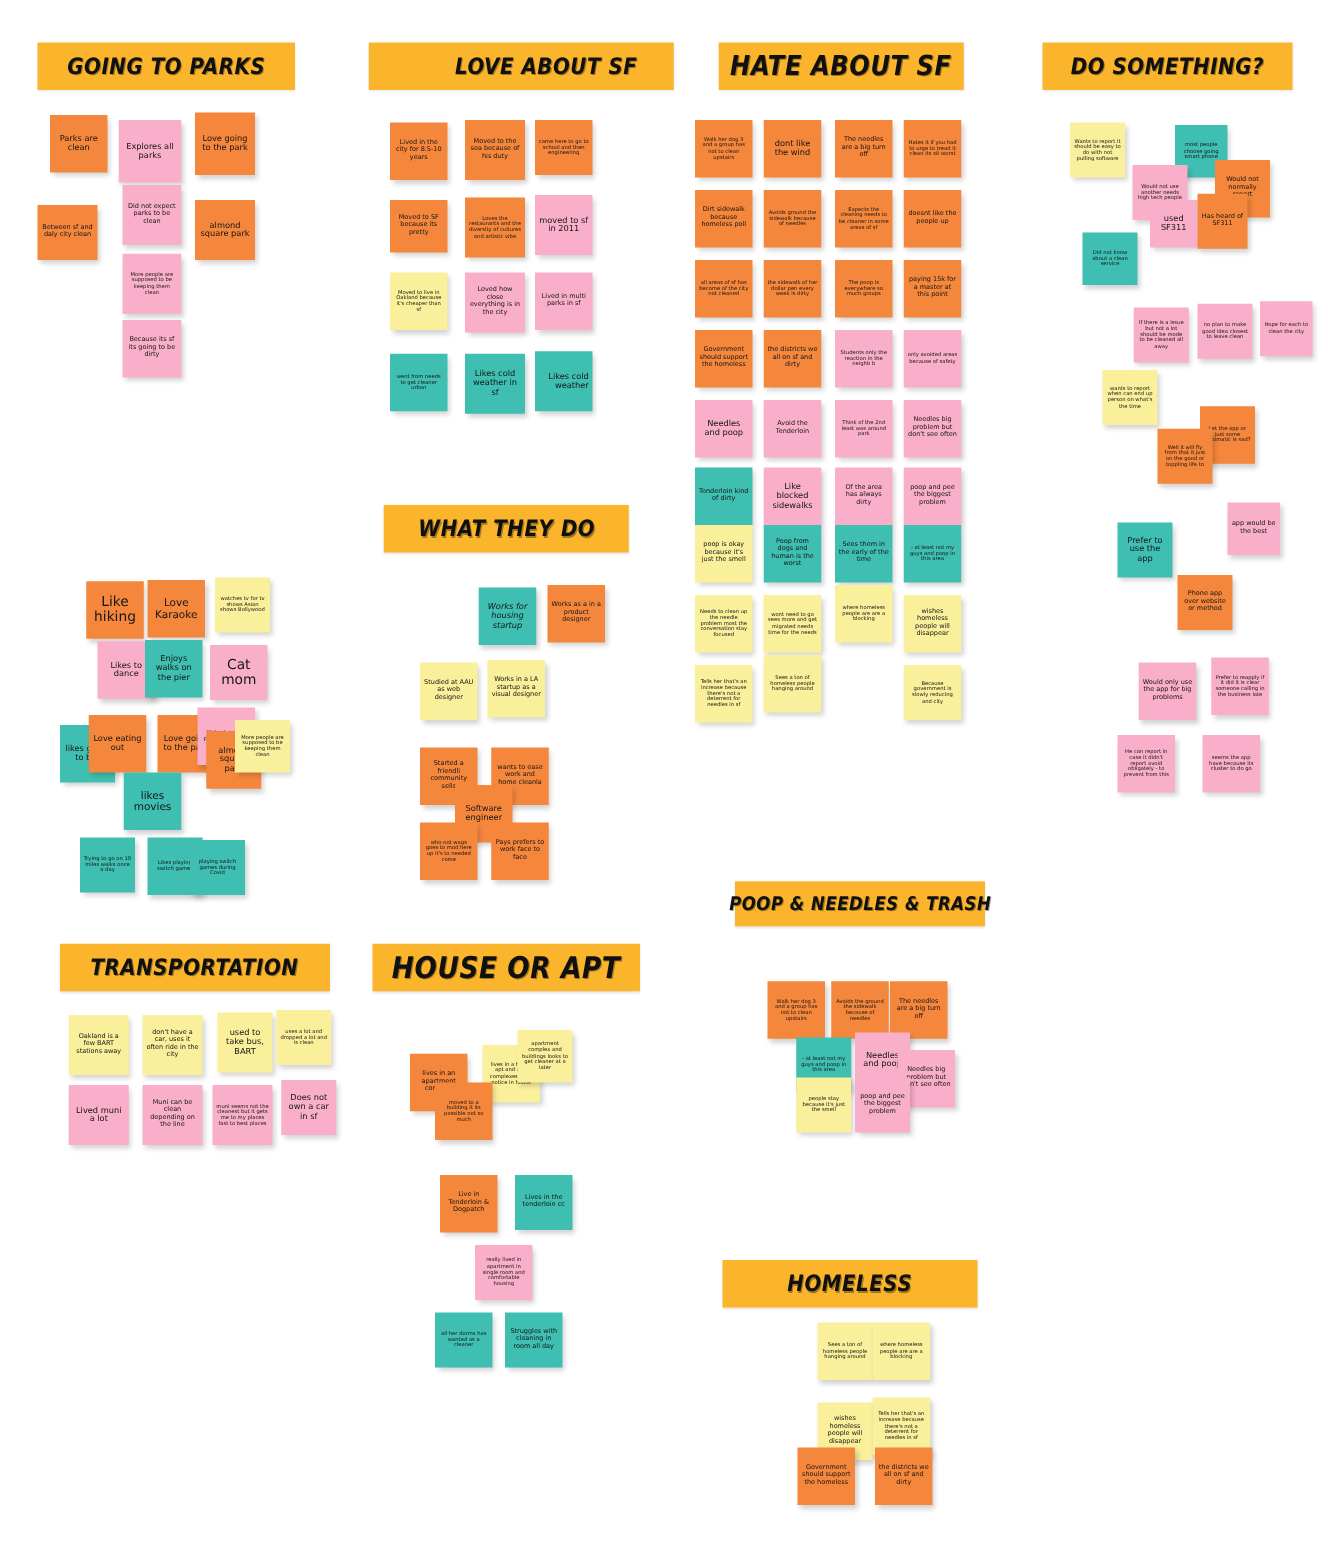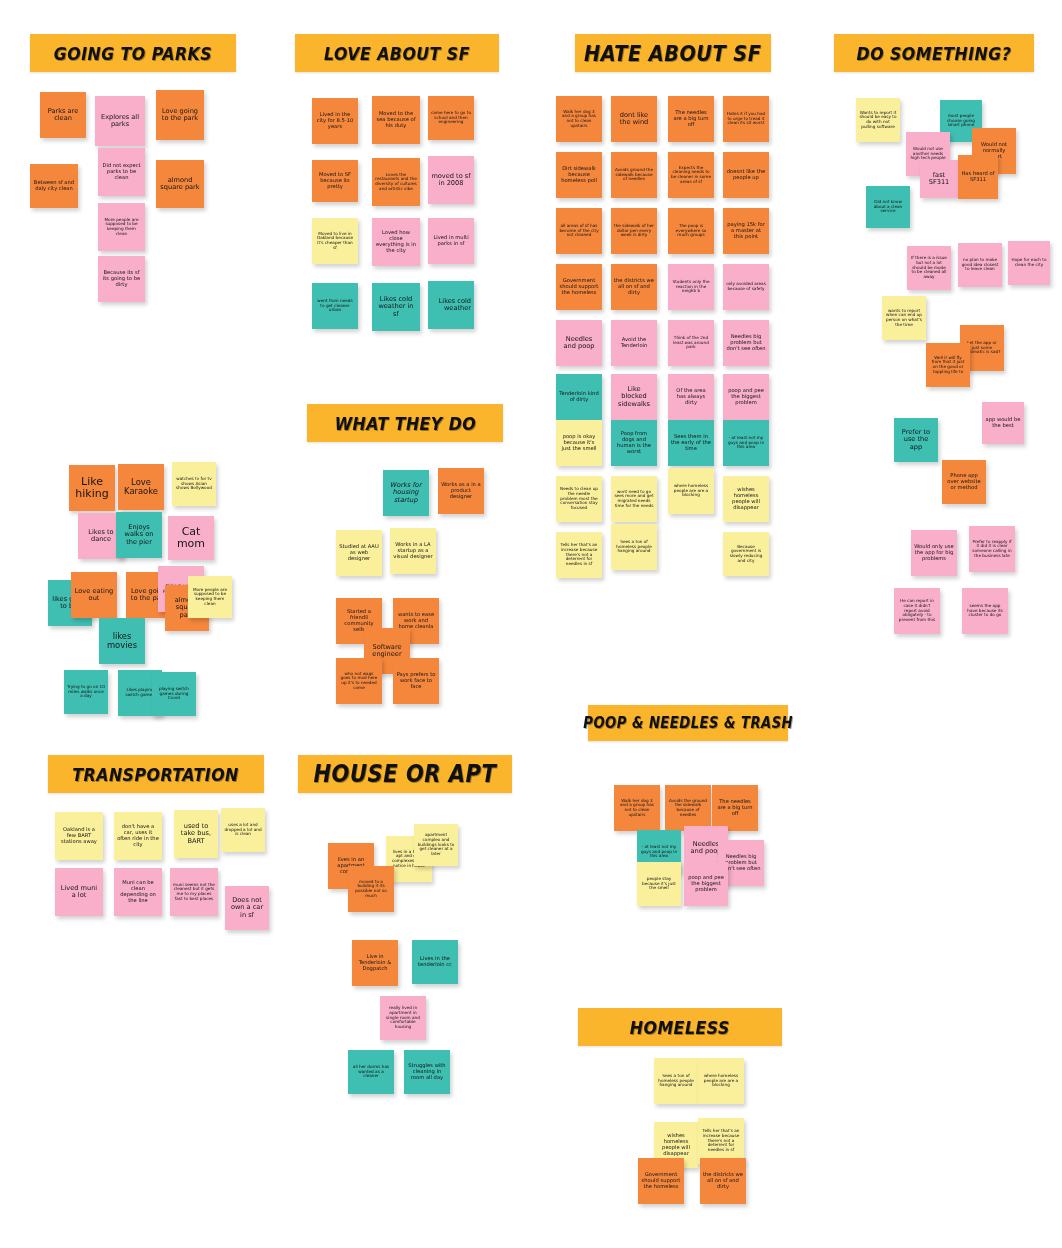--- a/index.html
+++ b/index.html
@@ -69,29 +69,29 @@
       <span>GOING TO PARKS</span>
     </div>
     <div class="note c-orange fs-m" style="left: 40px; top: 92px; width: 46px; height: 46px; z-index: 10;">Parks are clean</div>
     <div class="note c-pink fs-m" style="left: 95px; top: 96px; width: 50px; height: 50px; z-index: 11;">Explores all parks</div>
     <div class="note c-orange fs-m" style="left: 156px; top: 90px; width: 48px; height: 50px; z-index: 12;">Love going to the park</div>
     <div class="note c-pink fs-s" style="left: 98px; top: 148px; width: 47px; height: 48px; z-index: 13;">Did not expect parks to be clean</div>
     <div class="note c-orange fs-s" style="left: 30px; top: 164px; width: 48px; height: 44px; z-index: 14;">Between sf and daly city clean</div>
     <div class="note c-orange fs-m" style="left: 156px; top: 160px; width: 48px; height: 48px; z-index: 15;">almond square park</div>
     <div class="note c-pink fs-xs" style="left: 98px; top: 203px; width: 47px; height: 48px; z-index: 16;">More people are supposed to be keeping them clean</div>
     <div class="note c-pink fs-s" style="left: 98px; top: 256px; width: 47px; height: 46px; z-index: 17;">Because its sf its going to be dirty</div>
-    <div class="hdr" style="left: 295px; top: 34px; width: 204px; height: 38px; font-size: 18px;">
+    <div class="hdr" style="left: 295px; top: 34px; width: 204px; height: 38px; font-size: 18px; padding-left: 40px;">
       <span>LOVE ABOUT SF</span>
     </div>
     <div class="note c-orange fs-s" style="left: 312px; top: 98px; width: 46px; height: 46px; z-index: 10;">Lived in the city for 8.5-10 years</div>
     <div class="note c-orange fs-s" style="left: 372px; top: 96px; width: 48px; height: 48px; z-index: 11;">Moved to the sea because of his duty</div>
     <div class="note c-orange fs-xs" style="left: 428px; top: 96px; width: 46px; height: 44px; z-index: 12;">came here to go to school and then engineering</div>
     <div class="note c-orange fs-s" style="left: 312px; top: 160px; width: 46px; height: 42px; z-index: 13;">Moved to SF because its pretty</div>
     <div class="note c-orange fs-xs" style="left: 372px; top: 158px; width: 48px; height: 48px; z-index: 14;">Loves the restaurants and the diversity of cultures and artistic vibe</div>
-    <div class="note c-pink fs-m" style="left: 428px; top: 156px; width: 46px; height: 48px; z-index: 15;">moved to sf in 2008</div>
+    <div class="note c-pink fs-m" style="left: 428px; top: 156px; width: 46px; height: 48px; z-index: 15;">moved to sf in 2011</div>
     <div class="note c-yellow fs-xs" style="left: 312px; top: 218px; width: 46px; height: 46px; z-index: 16;">Moved to live in Oakland because it's cheaper than sf</div>
     <div class="note c-pink fs-s" style="left: 372px; top: 218px; width: 48px; height: 48px; z-index: 17;">Loved how close everything is in the city</div>
     <div class="note c-pink fs-s" style="left: 428px; top: 218px; width: 46px; height: 46px; z-index: 18;">Lived in multi parks in sf</div>
     <div class="note c-teal fs-xs" style="left: 312px; top: 283px; width: 46px; height: 46px; z-index: 19;">went from needs to get cleaner urban</div>
     <div class="note c-teal fs-m" style="left: 372px; top: 283px; width: 48px; height: 48px; z-index: 20;">Likes cold weather in sf</div>
     <div class="note c-teal fs-m" style="left: 428px; top: 281px; width: 46px; height: 48px; z-index: 21; text-align: right;">Likes cold weather</div>
     <div class="hdr" style="left: 575px; top: 34px; width: 196px; height: 38px; font-size: 22px;">
       <span>HATE ABOUT SF</span>
     </div>
     <div class="note c-orange fs-xs" style="left: 556px; top: 96px; width: 46px; height: 46px; z-index: 10;">Walk her dog 3 and a group has not to clean upstairs</div>
@@ -129,21 +129,21 @@
     <div class="note c-yellow fs-xs" style="left: 611px; top: 524px; width: 46px; height: 46px; z-index: 42;">Sees a ton of homeless people hanging around</div>
     <div class="note c-yellow fs-xs" style="left: 556px; top: 532px; width: 46px; height: 46px; z-index: 43;">Tells her that's an increase because there's not a deterrent for needles in sf</div>
     <div class="note c-yellow fs-xs" style="left: 723px; top: 532px; width: 46px; height: 44px; z-index: 44;">Because government is slowly reducing and city</div>
     <div class="hdr" style="left: 834px; top: 34px; width: 200px; height: 38px; font-size: 18px;">
       <span>DO SOMETHING?</span>
     </div>
     <div class="note c-yellow fs-xs" style="left: 856px; top: 98px; width: 44px; height: 44px; z-index: 10;">Wants to report it should be easy to do with not pulling software</div>
     <div class="note c-teal fs-xs" style="left: 940px; top: 100px; width: 42px; height: 42px; z-index: 11;">most people choose going smart phone</div>
     <div class="note c-pink fs-xs" style="left: 906px; top: 132px; width: 44px; height: 44px; z-index: 12;">Would not use another needs high tech people</div>
     <div class="note c-orange fs-s" style="left: 972px; top: 128px; width: 44px; height: 46px; z-index: 13;">Would not normally report</div>
-    <div class="note c-pink fs-m" style="left: 920px; top: 160px; width: 38px; height: 38px; z-index: 14;">fast SF311</div>
+    <div class="note c-pink fs-m" style="left: 920px; top: 160px; width: 38px; height: 38px; z-index: 14;">used SF311</div>
     <div class="note c-orange fs-s" style="left: 958px; top: 155px; width: 40px; height: 44px; z-index: 15;">Has heard of SF311</div>
     <div class="note c-teal fs-xs" style="left: 866px; top: 186px; width: 44px; height: 42px; z-index: 16;">Did not know about a clean service</div>
     <div class="note c-pink fs-xs" style="left: 907px; top: 246px; width: 44px; height: 44px; z-index: 17;">If there is a issue but not a lot should be mode to be cleaned all away</div>
     <div class="note c-pink fs-xs" style="left: 958px; top: 243px; width: 44px; height: 44px; z-index: 18;">no plan to make good idea closest to leave clean</div>
     <div class="note c-pink fs-xs" style="left: 1008px; top: 241px; width: 42px; height: 44px; z-index: 19;">Hope for each to clean the city</div>
     <div class="note c-yellow fs-xs" style="left: 882px; top: 296px; width: 44px; height: 44px; z-index: 20;">wants to report when can end up person on what's the time</div>
     <div class="note c-orange fs-xs" style="left: 960px; top: 325px; width: 44px; height: 46px; z-index: 21;">Let the app or just some automatic is sad?</div>
     <div class="note c-orange fs-xs" style="left: 926px; top: 343px; width: 44px; height: 44px; z-index: 22;">Well it will fly from that it just on the good or toppling life to</div>
     <div class="note c-pink fs-s" style="left: 982px; top: 402px; width: 42px; height: 42px; z-index: 23;">app would be the best</div>
     <div class="note c-teal fs-m" style="left: 894px; top: 418px; width: 44px; height: 44px; z-index: 24;">Prefer to use the app</div>
@@ -183,21 +183,21 @@
     <div class="hdr" style="left: 48px; top: 755px; width: 216px; height: 38px; font-size: 18px;">
       <span>TRANSPORTATION</span>
     </div>
     <div class="note c-yellow fs-s" style="left: 55px; top: 812px; width: 48px; height: 48px; z-index: 10;">Oakland is a few BART stations away</div>
     <div class="note c-yellow fs-s" style="left: 114px; top: 812px; width: 48px; height: 48px; z-index: 11;">don't have a car, uses it often ride in the city</div>
     <div class="note c-yellow fs-m" style="left: 174px; top: 810px; width: 44px; height: 48px; z-index: 12;">used to take bus, BART</div>
     <div class="note c-yellow fs-xs" style="left: 221px; top: 808px; width: 44px; height: 44px; z-index: 13;">uses a lot and dropped a lot and is clean</div>
     <div class="note c-pink fs-m" style="left: 55px; top: 868px; width: 48px; height: 48px; z-index: 14;">Lived muni a lot</div>
     <div class="note c-pink fs-s" style="left: 114px; top: 868px; width: 48px; height: 48px; z-index: 15;">Muni can be clean depending on the line</div>
     <div class="note c-pink fs-xs" style="left: 170px; top: 868px; width: 48px; height: 48px; z-index: 16;">muni seems not the cleanest but it gets me to my places fast to best places</div>
-    <div class="note c-pink fs-m" style="left: 225px; top: 864px; width: 44px; height: 44px; z-index: 17; margin-top: 22px;">Does not own a car in sf</div>
+    <div class="note c-pink fs-m" style="left: 225px; top: 864px; width: 44px; height: 44px; z-index: 17;">Does not own a car in sf</div>
     <div class="hdr" style="left: 298px; top: 755px; width: 214px; height: 38px; font-size: 24px;">
       <span>HOUSE OR APT</span>
     </div>
     <div class="note c-orange fs-s" style="left: 328px; top: 843px; width: 46px; height: 46px; z-index: 10;">lives in an apartment complex</div>
     <div class="note c-yellow fs-xs" style="left: 386px; top: 836px; width: 46px; height: 46px; z-index: 11;">lives in a house apt and cost complexes, cant notice in house</div>
     <div class="note c-yellow fs-xs" style="left: 414px; top: 824px; width: 44px; height: 42px; z-index: 12;">apartment complex and buildings looks to get cleaner at a later</div>
     <div class="note c-orange fs-xs" style="left: 348px; top: 866px; width: 46px; height: 46px; z-index: 13;">moved to a building it its possible not so much</div>
     <div class="note c-orange fs-s" style="left: 352px; top: 940px; width: 46px; height: 46px; z-index: 14;">Live in Tenderloin &amp; Dogpatch</div>
     <div class="note c-teal fs-s" style="left: 412px; top: 940px; width: 46px; height: 44px; z-index: 15;">Lives in the tenderloin cc</div>
     <div class="note c-pink fs-xs" style="left: 380px; top: 996px; width: 46px; height: 44px; z-index: 16;">really lived in apartment in single room and comfortable housing</div>

